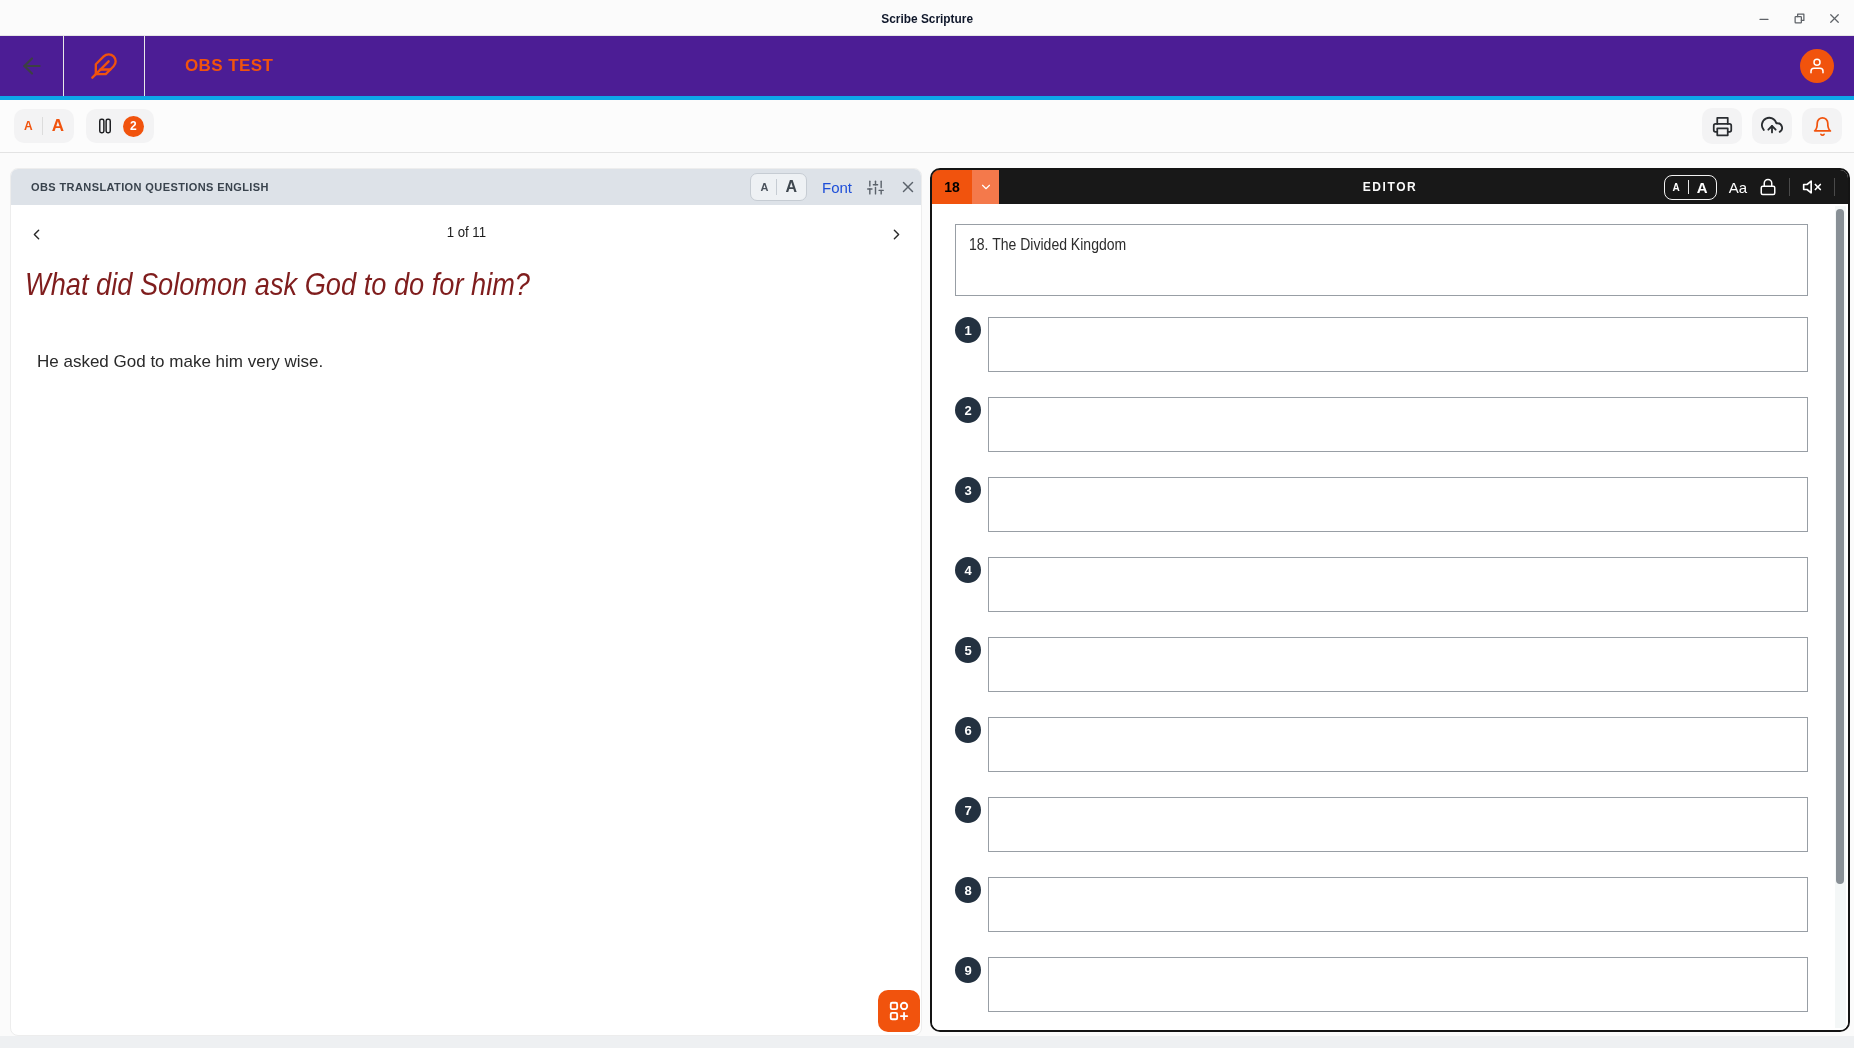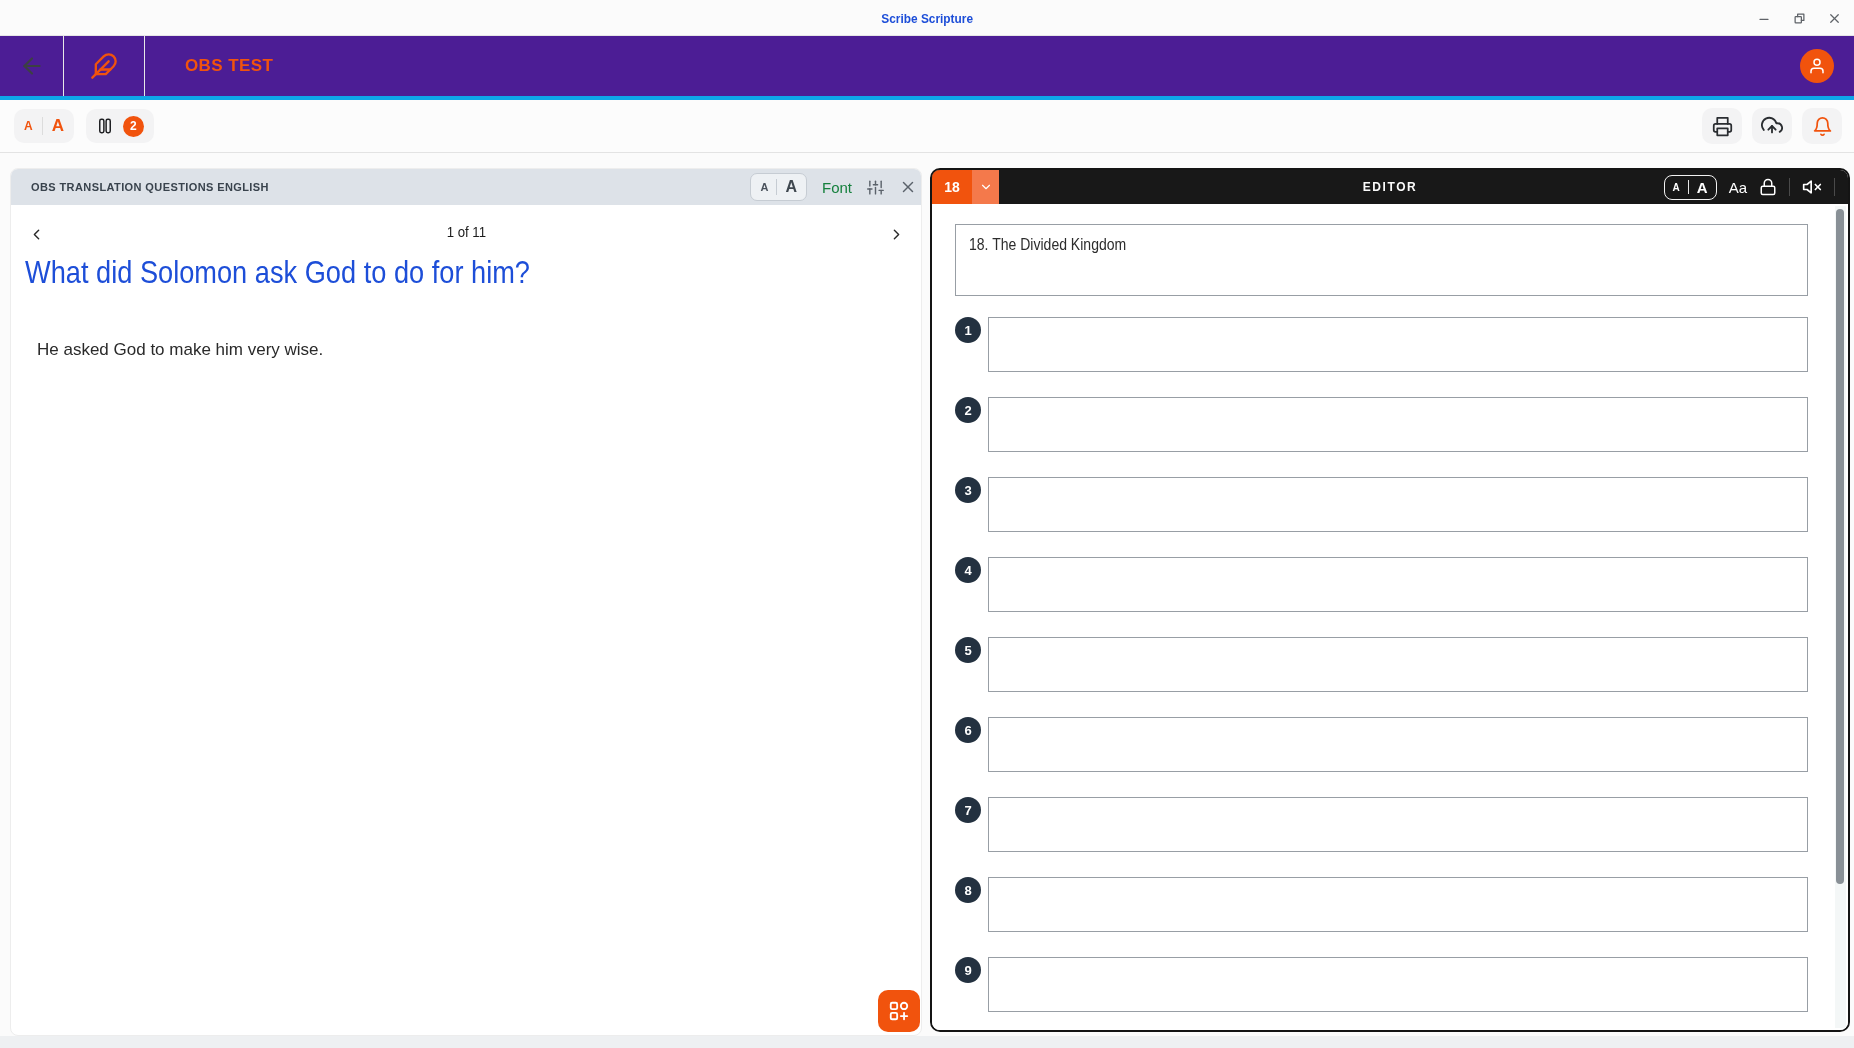--- a/index.html
+++ b/index.html
@@ -6,21 +6,21 @@
   html,body { width:1854px; height:1048px; overflow:hidden; }
   body { font-family:"Liberation Sans", sans-serif; background:#fbfbfb; position:relative; }
   .app { position:absolute; inset:0; }
   svg { display:block; }
   .ic { stroke:currentColor; fill:none; stroke-width:2; stroke-linecap:round; stroke-linejoin:round; }
   .cond { display:inline-block; transform:scaleX(.85); transform-origin:0 50%; white-space:nowrap; }
   .cond-c { display:inline-block; transform:scaleX(.88); transform-origin:50% 50%; white-space:nowrap; }
 
   
   .titlebar { position:absolute; left:0; top:0; right:0; height:36px; background:#fbfbfb; border-bottom:1px solid #e6e6e6; }
-  .titlebar-title { position:absolute; left:0; right:0; top:0; height:36px; display:flex; align-items:center; justify-content:center; font-size:13.5px; font-weight:600; color:#1d4ed8; }
+  .titlebar-title { position:absolute; left:0; right:0; top:0; height:36px; display:flex; align-items:center; justify-content:center; font-size:13.5px; font-weight:600; color:#0f172a; }
   .win-controls { position:absolute; right:8px; top:0; height:36px; display:flex; align-items:center; gap:11px; color:#5f6368; }
   .win-btn { width:24px; height:24px; display:flex; align-items:center; justify-content:center; }
 
   
   .appheader { position:absolute; left:0; top:36px; right:0; height:64px; background:#4c1d95; border-bottom:4px solid #0ea5e9; display:flex; align-items:stretch; }
   .back-cell { width:63px; display:flex; align-items:center; justify-content:center; color:#3c4043; cursor:pointer; }
   .vdiv { width:1px; background:#e8e8e8; }
   .logo-cell { width:80px; display:flex; align-items:center; justify-content:center; color:#f1530d; }
   .project-title { align-self:center; padding-left:40px; color:#f1530d; font-weight:700; font-size:17px; letter-spacing:.4px; }
   .avatar { margin-left:auto; align-self:center; margin-right:20px; width:34px; height:34px; border-radius:50%; background:#f1530d; color:#fff; display:flex; align-items:center; justify-content:center; cursor:pointer; }
@@ -39,34 +39,34 @@
 
   
   .resource-panel { position:absolute; left:10px; top:168px; width:912px; height:868px; background:#fff; border:1px solid #ededed; border-radius:8px; }
   .rp-header { height:36px; background:#dde2e8; border-radius:7px 7px 0 0; display:flex; align-items:center; padding:0 4px 0 20px; }
   .rp-title { font-size:11px; font-weight:700; color:#39434d; letter-spacing:.4px; }
   .rp-controls { margin-left:auto; display:flex; align-items:center; gap:15px; color:#5b626b; }
   .aa-box { height:28px; border:1px solid #c6ccd3; background:#eef1f4; border-radius:7px; display:flex; align-items:center; padding:0 9px; gap:8px; }
   .aa-box .sm { font-size:11px; font-weight:600; color:#4a525c; cursor:pointer; }
   .aa-box .lg { font-size:16px; font-weight:700; color:#3f474f; cursor:pointer; }
   .aa-div { width:1px; height:16px; background:#c6ccd3; }
-  .font-label { font-size:15px; color:#15803d; cursor:pointer; }
+  .font-label { font-size:15px; color:#1d4ed8; cursor:pointer; }
   .rp-nav { position:relative; height:30px; margin-top:16px; color:#1c1c1c; }
   .nav-btn { position:absolute; top:0; width:26px; height:26px; display:flex; align-items:center; justify-content:center; color:#2a2a2a; cursor:pointer; }
   .nav-prev { left:12px; } .nav-next { right:12px; }
   .rp-pagination { position:absolute; left:0; right:0; top:2px; text-align:center; font-size:15px; color:#1c1c1c; }
-  .rp-question { margin:4px 14px 0; font-size:32px; font-weight:400; color:#1d4ed8; line-height:1.1; }
+  .rp-question { margin:16px 14px 0; font-size:32px; font-weight:400; color:#7f1d1d; line-height:1.1;font-style:italic; }
   .rp-answer { margin:50px 26px 0; font-size:17px; color:#2a2a2a; }
   .add-btn { position:absolute; right:1px; bottom:3px; width:42px; height:42px; border-radius:10px; background:#f1530d; color:#fff; display:flex; align-items:center; justify-content:center; cursor:pointer; }
 
   
   .editor-panel { position:absolute; left:930px; top:168px; width:920px; height:864px; background:#fff; border:2px solid #141414; border-radius:10px; overflow:hidden; }
   .ep-header { position:relative; height:34px; background:#181818; display:flex; align-items:stretch; }
   .chapter-btn { display:flex; cursor:pointer; }
-  .chapter-num { width:40px; background:#f1530d; color:#ffffff; font-weight:700; font-size:14px; display:flex; align-items:center; justify-content:center; }
+  .chapter-num { width:40px; background:#f1530d; color:#000000; font-weight:700; font-size:14px; display:flex; align-items:center; justify-content:center; }
   .chapter-dd { width:27px; background:#f4794b; color:#fff; display:flex; align-items:center; justify-content:center; }
   .ep-title { position:absolute; left:0; right:0; top:0; height:34px; display:flex; align-items:center; justify-content:center; color:#fafafa; font-size:12px; font-weight:700; letter-spacing:1.6px; }
   .ep-controls { margin-left:auto; display:flex; align-items:center; gap:12px; padding-right:13px; color:#fff; z-index:1; }
   .ep-aa-box { border:1.5px solid #f2f2f2; border-radius:8px; height:25px; padding:0 8px; display:flex; align-items:center; gap:8px; }
   .ep-aa-box .sm { font-size:10px; font-weight:600; cursor:pointer; }
   .ep-aa-box .lg { font-size:15px; font-weight:700; cursor:pointer; }
   .ep-aa-div { width:1px; height:14px; background:#e6e6e6; }
   .ep-font-style { font-size:15px; cursor:pointer; }
   .ep-div { width:1px; height:18px; background:#4a4a4a; }
   .ep-content { position:absolute; left:0; right:0; top:34px; bottom:0; padding:20px 40px 14px 23px; background:#fff; }

